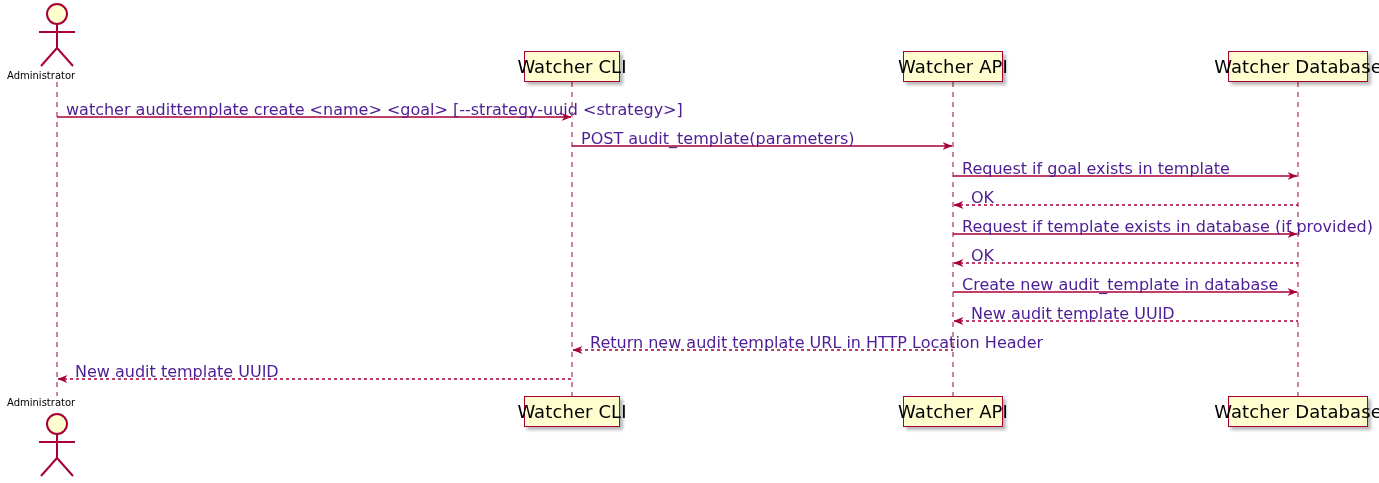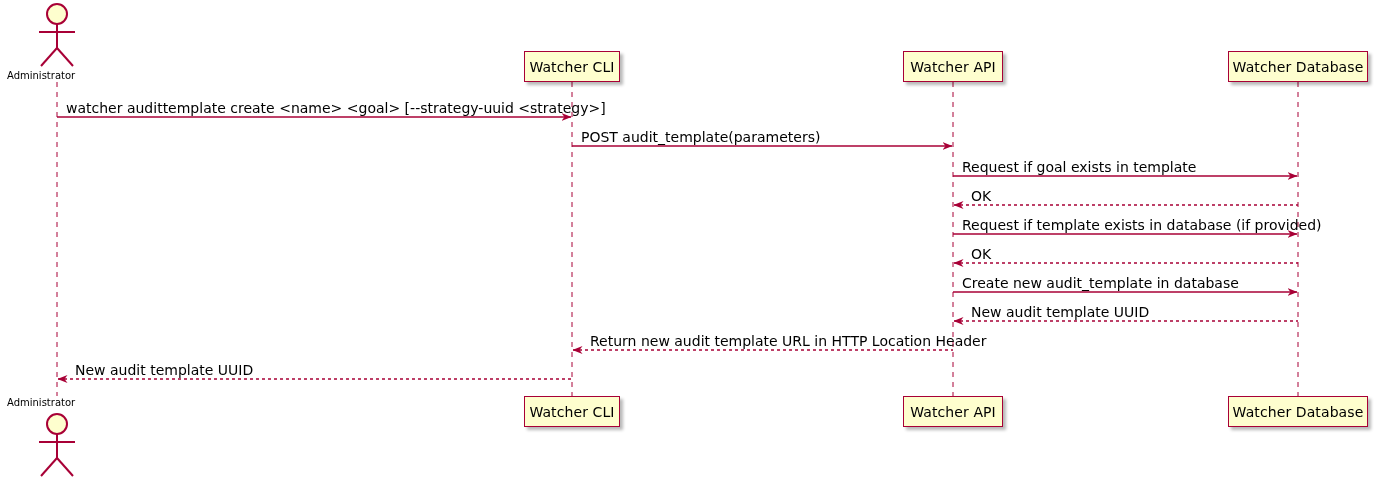--- a/index.html
+++ b/index.html
@@ -26,34 +26,34 @@
   .participant-box {
     position: absolute;
     background: #FEFECE;
     border: 1.5px solid #A80036;
     box-shadow: 3px 3px 3px rgba(0,0,0,0.28);
     display: flex;
     align-items: center;
     justify-content: center;
     box-sizing: border-box;
     color: #000000;
-    font-size: 14px;
+    font-size: 18px;
     white-space: nowrap;
     letter-spacing: 0.1px;
   }
   .actor-label {
     position: absolute;
     color: #000000;
     font-size: 10px;
     white-space: nowrap;
   }
   .msg-label {
     position: absolute;
-    color: #000000;
-    font-size: 14px;
+    color: #4c1d95;
+    font-size: 16px;
     white-space: nowrap;
   }
 </style>
 </head>
 <body>
 
 <div id="diagram">
 
   <svg id="svg-layer" width="1379" height="483">
     <defs>

